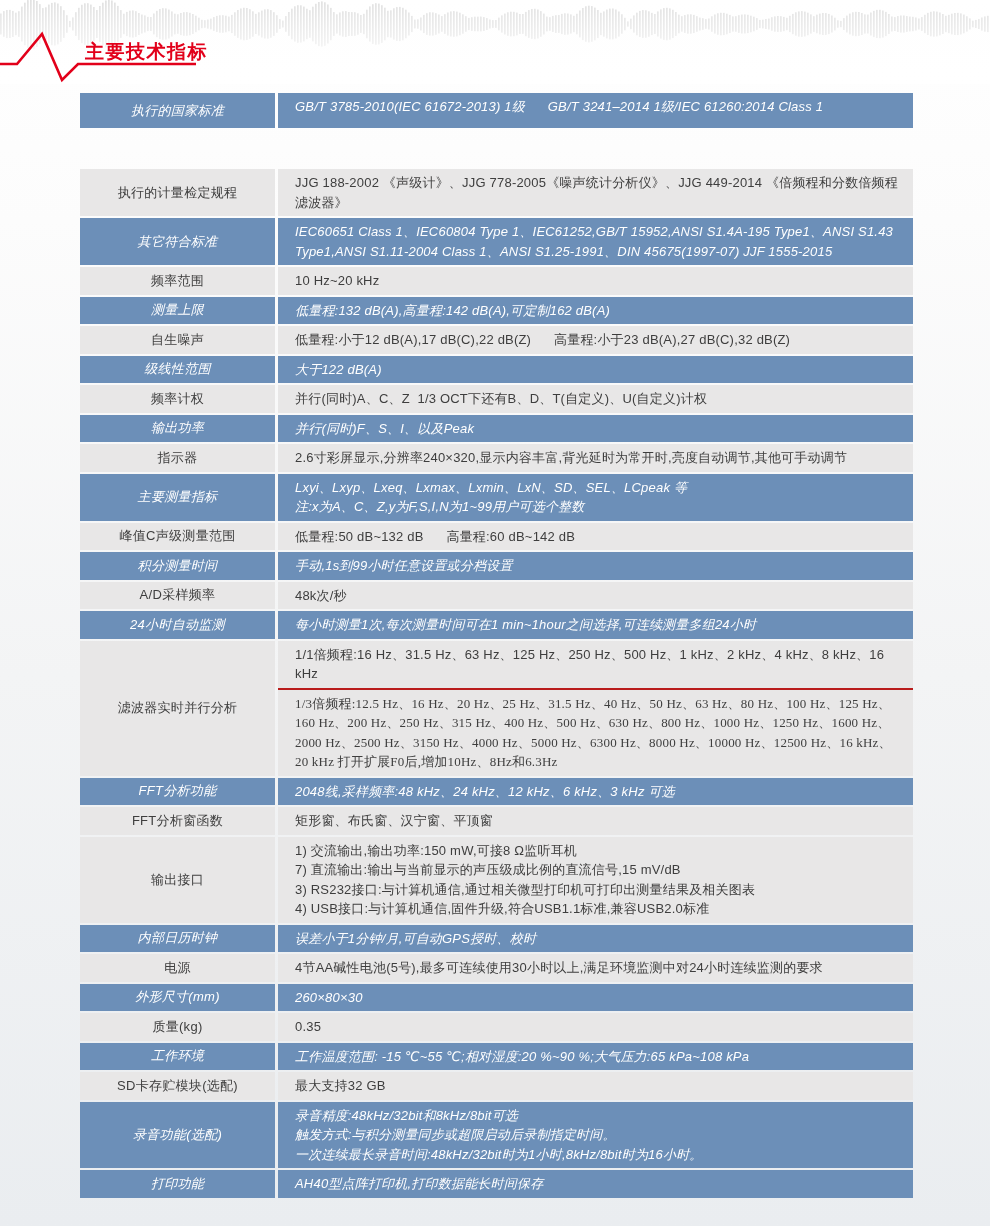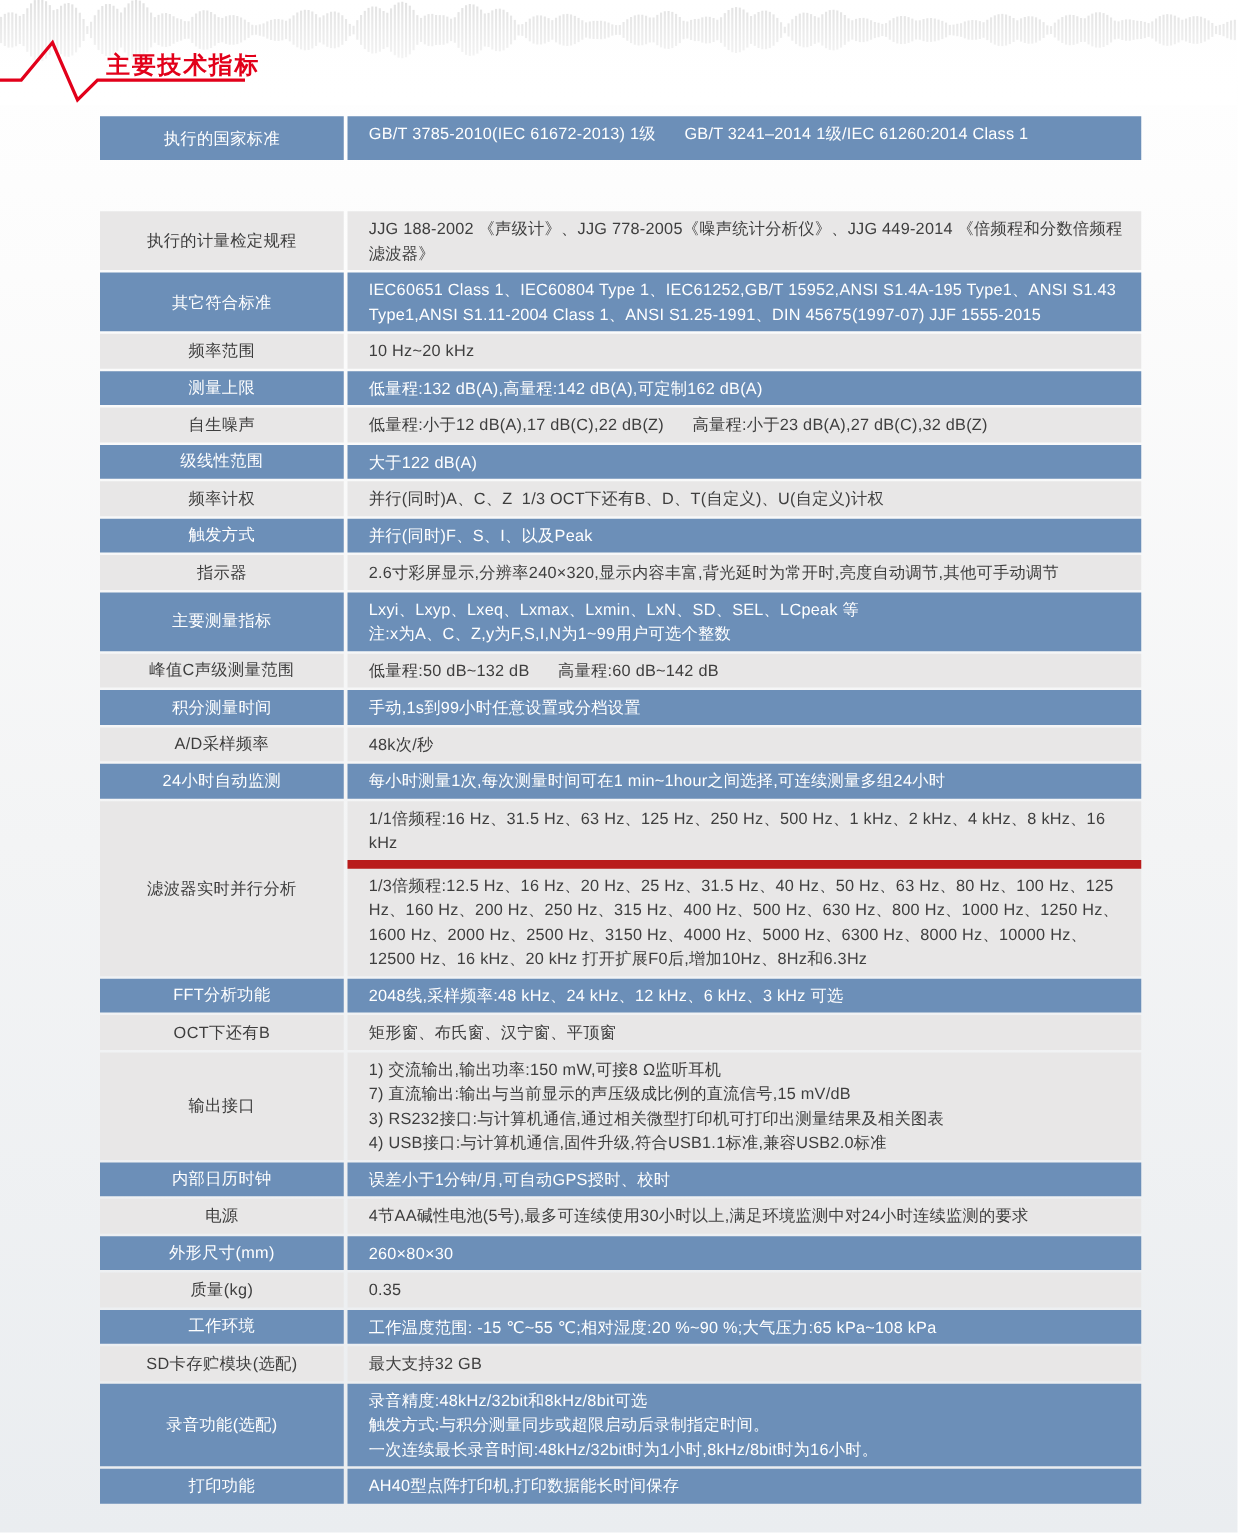--- a/index.html
+++ b/index.html
@@ -39,23 +39,23 @@
   .row{display:flex;margin-bottom:2px;min-height:27px;}
   .row:nth-child(1){min-height:35px;}
   .row:nth-child(2){min-height:37px;margin-top:41px;}
   .cell-label{
     flex:0 0 195px;width:195px;margin-right:3px;
     display:flex;align-items:center;justify-content:center;
     text-align:center;font-size:13px;padding:4px 8px;letter-spacing:.3px;
   }
   .cell-value{flex:1;display:flex;flex-direction:column;}
   .subcell{flex:1;display:flex;flex-direction:column;justify-content:flex-start;padding:4px 12px 4px 17px;}
-  .subcell + .subcell{border-top:7px solid #b91c1c;}
+  .subcell + .subcell{border-top:2px solid #b91c1c;font-family:Liberation Serif, serif;}
   .line{font-size:13px;line-height:19.5px;letter-spacing:.2px;white-space:pre-wrap;}
-  .row.dark .cell-label,.row.dark .cell-value{background:var(--row-dark);color:var(--dark-text);}
+  .row.dark .cell-label,.row.dark .cell-value{background:var(--row-dark);color:var(--dark-text);font-style:italic;}
   .row.light .cell-label,.row.light .cell-value{background:var(--row-light);color:var(--light-text);}
 </style>
 </head>
 <body>
 
 <div class="page">
 
   <div class="wave">
     <svg xmlns="http://www.w3.org/2000/svg" viewBox="0 0 990 84" preserveAspectRatio="none">
         <rect x="0" y="13.5" width="1.7" height="21.0"></rect>
@@ -458,21 +458,21 @@
       </div>
       <div class="row light">
         <div class="cell-label">频率计权</div>
         <div class="cell-value">
           <div class="subcell">
             <div class="line">并行(同时)A、C、Z  1/3 OCT下还有B、D、T(自定义)、U(自定义)计权</div>
           </div>
         </div>
       </div>
       <div class="row dark">
-        <div class="cell-label">触发方式</div>
+        <div class="cell-label">输出功率</div>
         <div class="cell-value">
           <div class="subcell">
             <div class="line">并行(同时)F、S、I、以及Peak</div>
           </div>
         </div>
       </div>
       <div class="row light">
         <div class="cell-label">指示器</div>
         <div class="cell-value">
           <div class="subcell">
@@ -534,21 +534,21 @@
       </div>
       <div class="row dark">
         <div class="cell-label">FFT分析功能</div>
         <div class="cell-value">
           <div class="subcell">
             <div class="line">2048线,采样频率:48 kHz、24 kHz、12 kHz、6 kHz、3 kHz 可选</div>
           </div>
         </div>
       </div>
       <div class="row light">
-        <div class="cell-label">OCT下还有B</div>
+        <div class="cell-label">FFT分析窗函数</div>
         <div class="cell-value">
           <div class="subcell">
             <div class="line">矩形窗、布氏窗、汉宁窗、平顶窗</div>
           </div>
         </div>
       </div>
       <div class="row light">
         <div class="cell-label">输出接口</div>
         <div class="cell-value">
           <div class="subcell">

